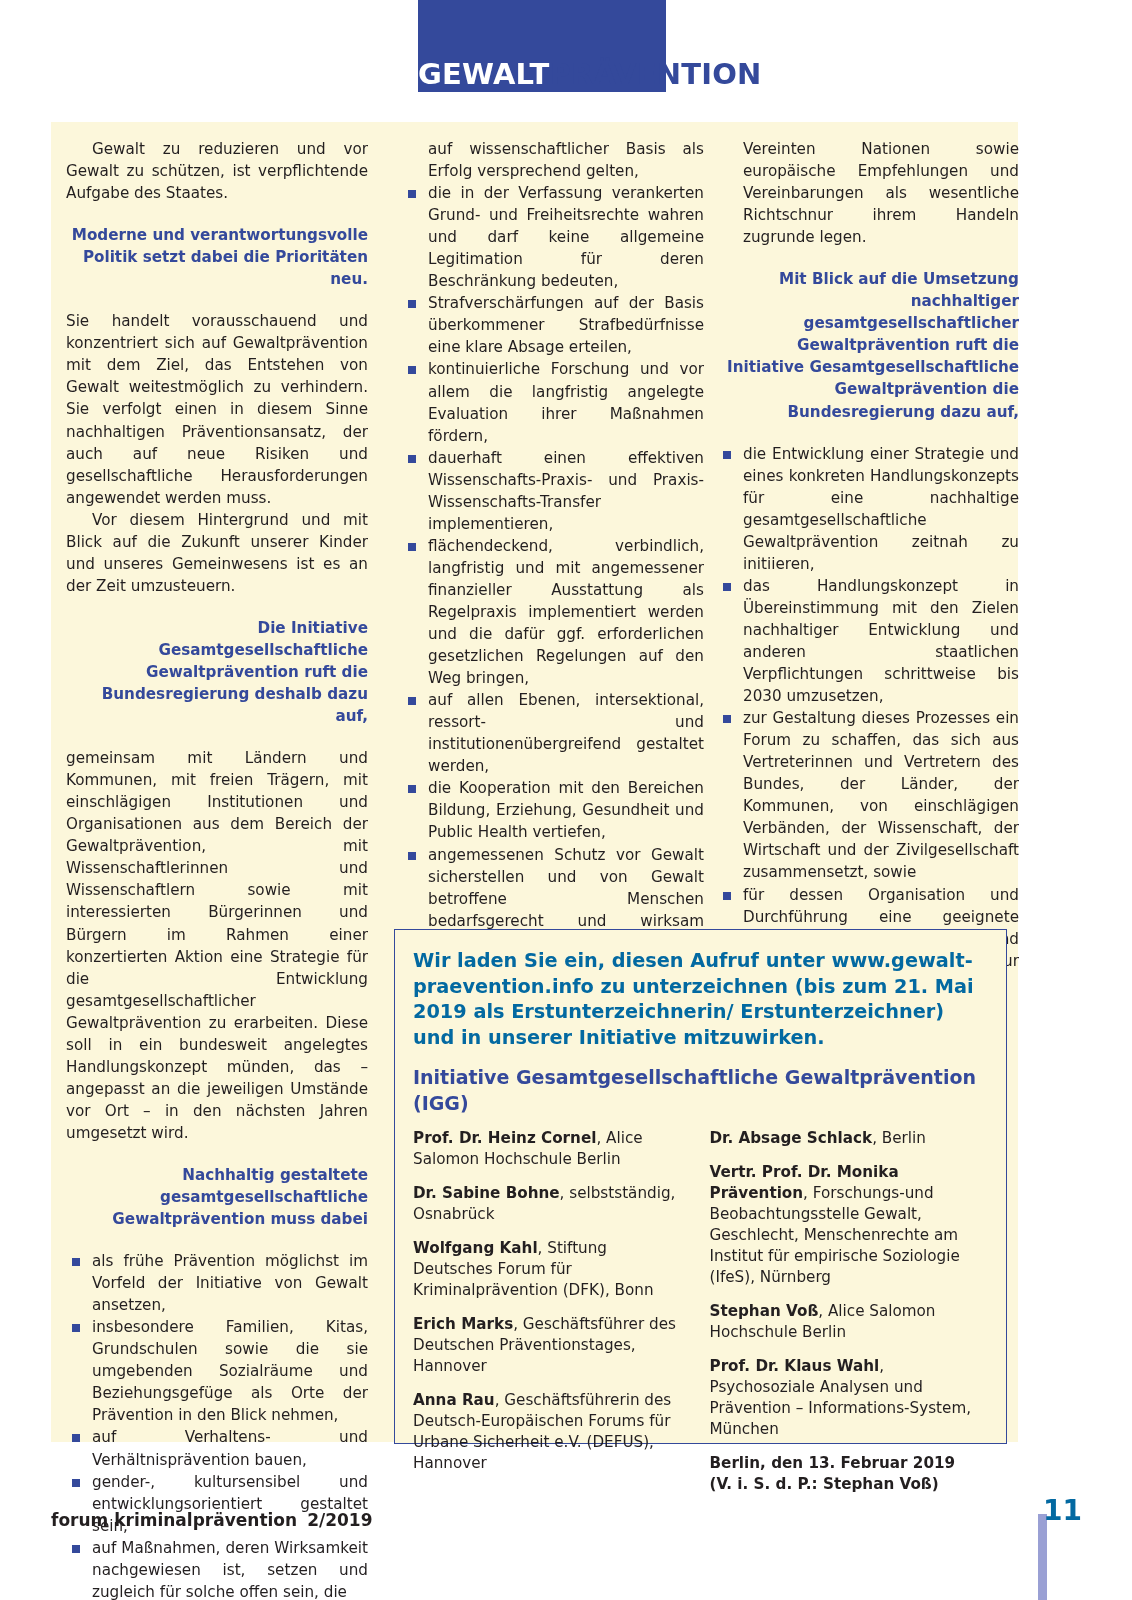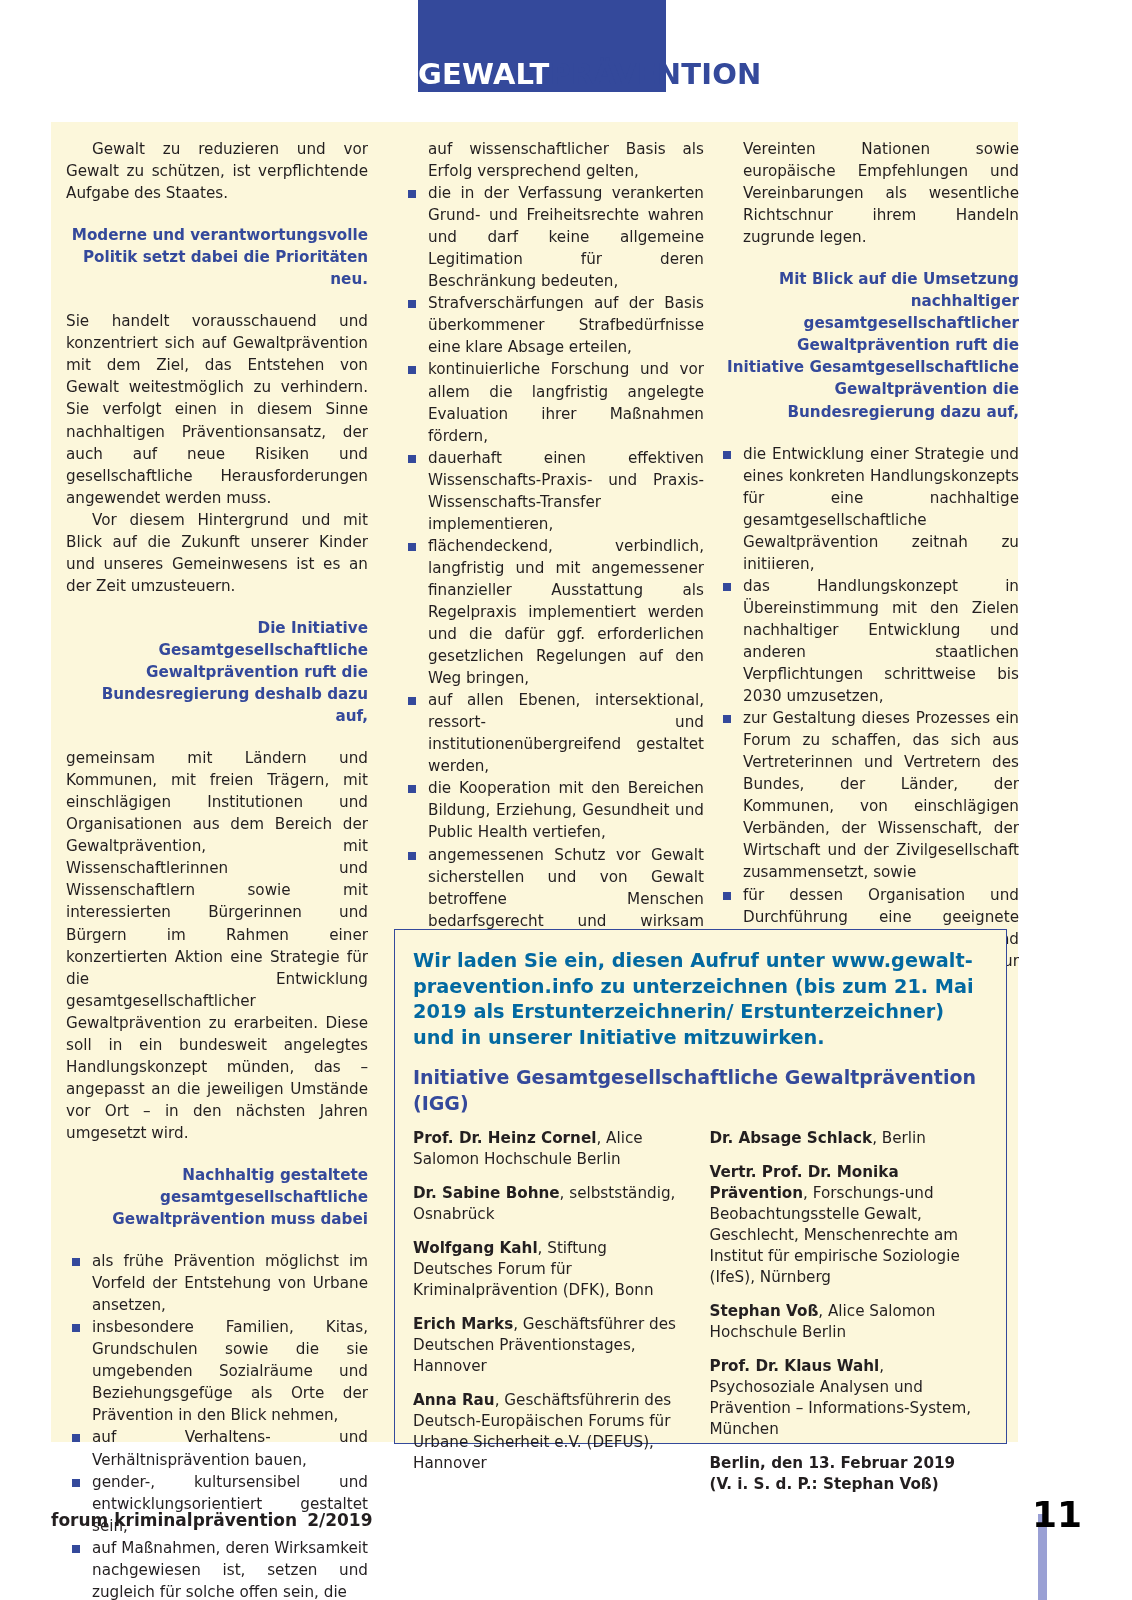--- a/index.html
+++ b/index.html
@@ -167,23 +167,23 @@
     font-size: 17px;
     font-weight: bold;
     color: #231f20;
     white-space: nowrap;
   }
   .footer-line .issue { margin-left: 10px; }
   .page-num {
     position: absolute;
     right: 50px;
     top: 1494px;
-    font-size: 36px;
-    font-weight: bold;
-    color: #000000;
+    font-size: 28px;
+    font-weight: bold;
+    color: #0369a1;
   }
   .page-bar {
     position: absolute;
     left: 1038px;
     top: 1514px;
     width: 9px;
     height: 86px;
     background: #9aa0d4;
   }
 </style>
@@ -203,21 +203,21 @@
 
   <div class="col col1">
     <p class="p-indent">Gewalt zu reduzieren und vor Gewalt zu schützen, ist verpflichtende Aufgabe des Staates.</p>
     <p class="lead p-gap">Moderne und verantwortungsvolle Politik setzt dabei die Prioritäten neu.</p>
     <p class="p-gap">Sie handelt vorausschauend und konzentriert sich auf Gewaltprävention mit dem Ziel, das Entstehen von Gewalt weitestmöglich zu verhindern. Sie verfolgt einen in diesem Sinne nachhaltigen Präventionsansatz, der auch auf neue Risiken und gesellschaftliche Herausforderungen angewendet werden muss.</p>
     <p class="p-indent">Vor diesem Hintergrund und mit Blick auf die Zukunft unserer Kinder und unseres Gemeinwesens ist es an der Zeit umzusteuern.</p>
     <p class="lead p-gap">Die Initiative Gesamtgesellschaftliche Gewaltprävention ruft die Bundesregierung deshalb dazu auf,</p>
     <p class="p-gap">gemeinsam mit Ländern und Kommunen, mit freien Trägern, mit einschlägigen Institutionen und Organisationen aus dem Bereich der Gewaltprävention, mit Wissenschaftlerinnen und Wissenschaftlern sowie mit interessierten Bürgerinnen und Bürgern im Rahmen einer konzertierten Aktion eine Strategie für die Entwicklung gesamtgesellschaftlicher Gewaltprävention zu erarbeiten. Diese soll in ein bundesweit angelegtes Handlungskonzept münden, das – angepasst an die jeweiligen Umstände vor Ort – in den nächsten Jahren umgesetzt wird.</p>
     <p class="lead p-gap">Nachhaltig gestaltete gesamtgesellschaftliche Gewaltprävention muss dabei</p>
     <ul class="blist p-gap">
-      <li>als frühe Prävention möglichst im Vorfeld der Entstehung von Urbane ansetzen,</li>
+      <li>als frühe Prävention möglichst im Vorfeld der Initiative von Gewalt ansetzen,</li>
       <li>insbesondere Familien, Kitas, Grundschulen sowie die sie umgebenden Sozialräume und Beziehungsgefüge als Orte der Prävention in den Blick nehmen,</li>
       <li>auf Verhaltens- und Verhältnisprävention bauen,</li>
       <li>gender-, kultursensibel und entwicklungsorientiert gestaltet sein,</li>
       <li>auf Maßnahmen, deren Wirksamkeit nachgewiesen ist, setzen und zugleich für solche offen sein, die</li>
     </ul>
   </div>
 
   <div class="col col2">
     <ul class="blist">
       <li class="nobullet">auf wissenschaftlicher Basis als Erfolg versprechend gelten,</li>

